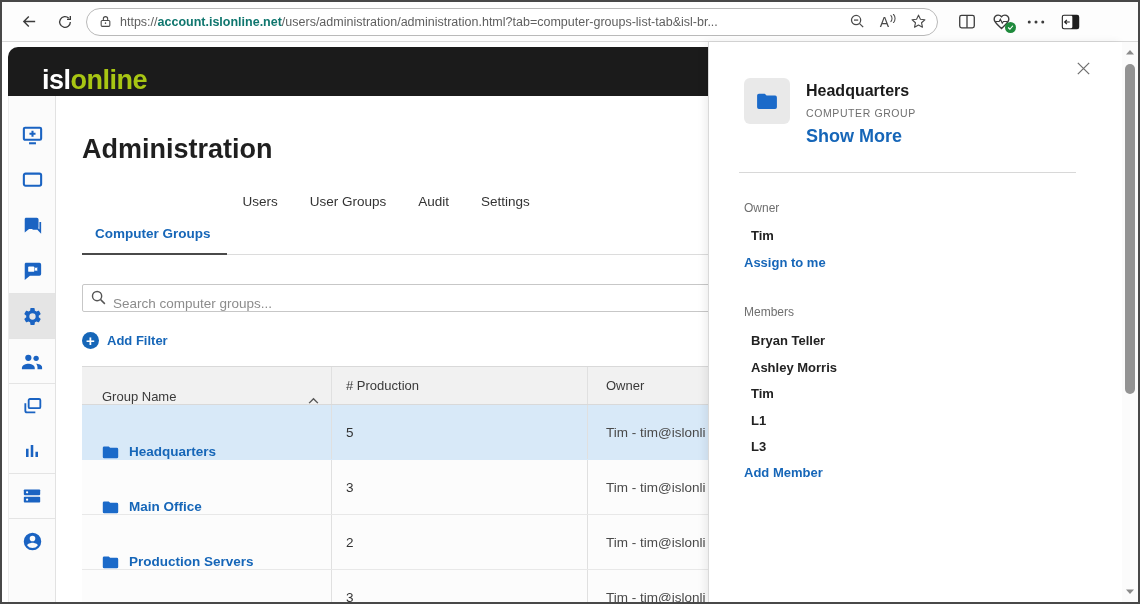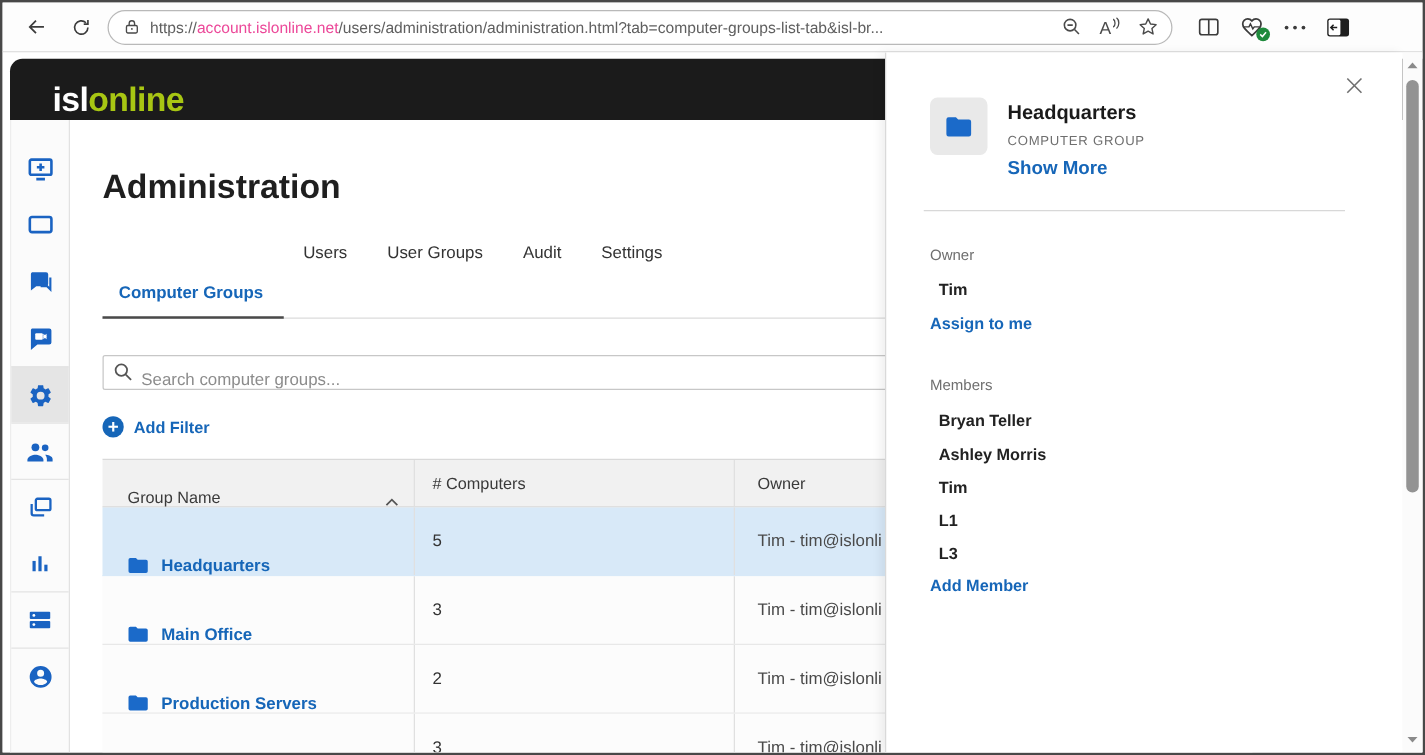--- a/index.html
+++ b/index.html
@@ -6,21 +6,21 @@
   html,body { width:1140px; height:604px; }
   body { font-family:"Liberation Sans","DejaVu Sans",sans-serif; background:#fff; }
 
   .window { width:1140px; height:604px; border:2px solid #484848; position:relative; background:#fff; overflow:hidden; }
 
   
   .toolbar { height:40px; background:#fdfdfd; border-bottom:1px solid #d8d8d8; display:flex; align-items:center; padding:0 12px; gap:6px; }
   .tb-btn { width:30px; height:30px; display:flex; align-items:center; justify-content:center; border-radius:5px; color:#3c3c3c; flex:0 0 auto; }
   .url-pill { flex:0 0 auto; width:852px; height:28px; border:1px solid #b9b9b9; border-radius:14px; display:flex; align-items:center; padding:0 10px 0 12px; gap:8px; background:#fff; }
   .url-text { flex:1; font-size:12.5px; white-space:nowrap; overflow:hidden; color:#5f5f5f; }
-  .url-text .domain { color:#ec4899; font-weight:400; }
+  .url-text .domain { color:#0f766e; font-weight:700; }
   .url-text .scheme { color:#5f5f5f;margin-top:22px; }
   .pill-icons { display:flex; gap:14px; align-items:center; color:#4a4a4a; }
   .right-icons { display:flex; gap:16px; align-items:center; margin-left:14px; color:#3c3c3c; }
   .essentials { position:relative; display:flex; }
   .ess-badge { position:absolute; right:-5px; bottom:-3px; width:11px; height:11px; border-radius:50%; background:#1e8a3c; display:flex; align-items:center; justify-content:center; }
 
   
   .content { position:relative; height:560px; background:#fff; }
 
   .black-header { position:absolute; left:6px; right:0; top:5px; height:49px; background:#1b1b1b; border-radius:10px 0 0 0; display:flex; align-items:flex-end; padding-left:34px; }
@@ -68,21 +68,21 @@
   .num-cell { color:#333; }
   .owner-cell { color:#4a4a4a; white-space:nowrap; }
 
   
   .panel { position:absolute; left:706px; right:16px; top:0; bottom:0; background:#fff; border-left:1px solid #d9d9d9; box-shadow:-3px 0 8px rgba(0,0,0,0.07); padding:0 34px 0 35px; }
   .close-x { position:absolute; top:15px; right:28px; width:22px; height:22px; display:flex; align-items:center; justify-content:center; color:#707070; }
   .panel-head { display:flex; margin-top:36px; gap:16px; }
   .folder-tile { width:46px; height:46px; background:#e9e9e9; border-radius:6px; display:flex; align-items:center; justify-content:center; flex:0 0 auto; }
   .panel-title { font-size:16px; font-weight:700; color:#1a1a1a; margin-top:4px; }
   .panel-subtitle { font-size:10.5px; color:#6f6f6f; letter-spacing:0.6px; margin-top:7px; }
-  .link { color:#1666b8; font-size:15px; font-weight:700; cursor:default; }
+  .link { color:#1666b8; font-size:18px; font-weight:700; cursor:default; }
   .show-more { margin-top:7px; }
   .panel-divider { border-top:1px solid #d8d8d8; margin-top:25px; margin-right:12px; margin-left:-5px; }
   .sec-label { font-size:12px; color:#6f6f6f; }
   .owner-label { margin-top:28px; }
   .owner-name { font-size:13px; font-weight:700; color:#222; margin-top:13px; padding-left:7px; }
   .assign-link { display:block; margin-top:12px; font-size:13px; }
   .members-label { margin-top:35px; }
   .member-item { font-size:13px; font-weight:700; color:#222; margin-top:14px; padding-left:7px; height:12.5px; }
   .add-member-link { display:block; margin-top:13px; font-size:13px; }
 
@@ -265,21 +265,21 @@
 
       <div class="table">
         <div class="t-head">
           <div class="col1">
             <span style="padding-left:10px;">Group Name</span>
             <svg width="11" height="7" viewBox="0 0 12 8">
                 <path d="M1 7l5-5 5 5" fill="none" stroke="#555" stroke-width="1.6"></path>
               </svg>
           </div>
           <div class="col2">
-              <span># Computers</span>
+              <span># Production</span>
             </div>
           <div class="col3">
               <span>Owner</span>
             </div>
         </div>
 
         <div class="t-row selected">
           <div class="col1">
               <span class="group-cell">
                 <svg width="17" height="14" viewBox="0 0 24 20">

